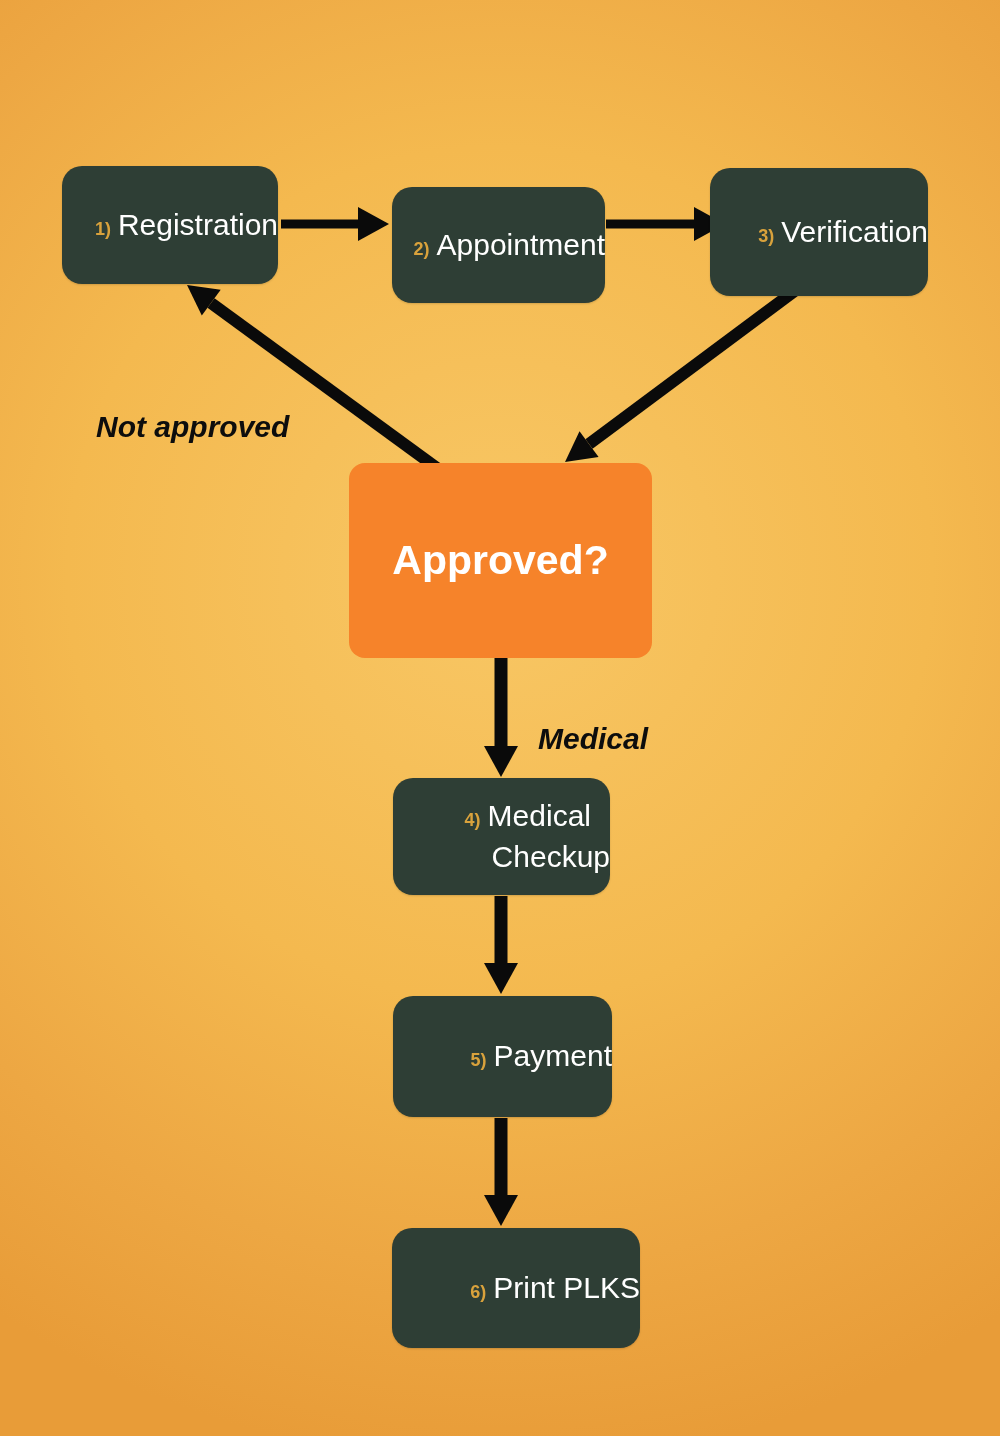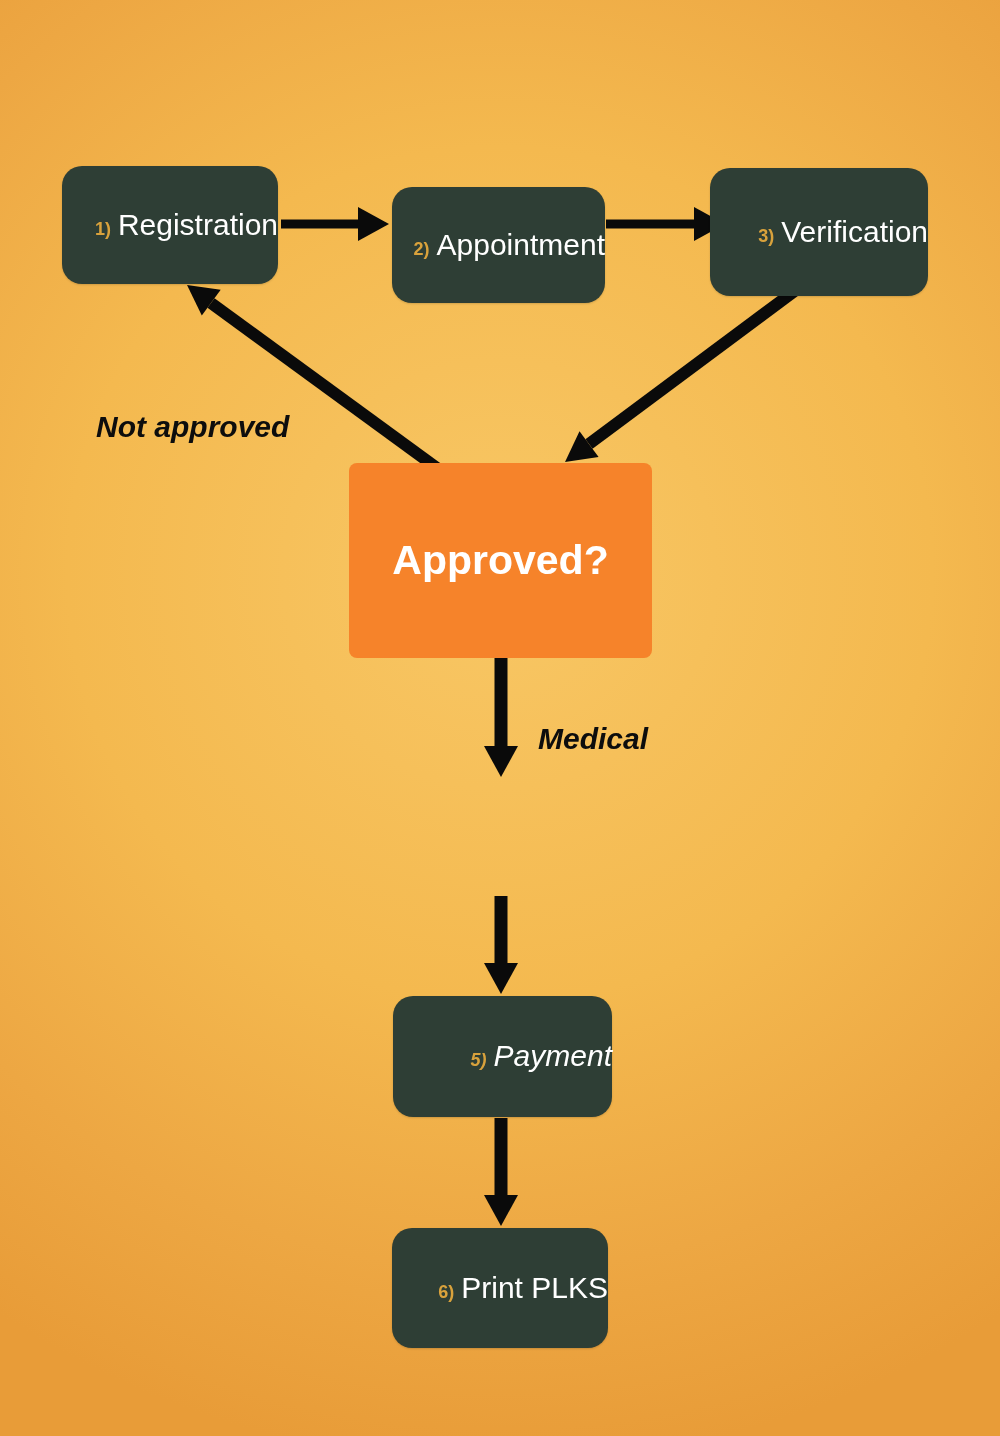--- a/index.html
+++ b/index.html
@@ -20,21 +20,21 @@
     background:#2e3e35;border-radius:20px;
     display:flex;align-items:center;justify-content:flex-end;
     color:#ffffff;
     box-shadow:0 1px 2px rgba(0,0,0,0.15);
   }
   .node .line{font-size:30px;font-weight:500;line-height:1.35;}
   .node .num{font-size:18px;font-weight:600;color:#d9a23c;margin-right:7px;}
   .node .line2{display:block;padding-left:27px;}
   .decision{
     position:absolute;z-index:2;
-    background:#f6832a;border-radius:8px;
+    background:#f6832a;border-radius:16px;
     display:flex;align-items:center;justify-content:center;
     color:#ffffff;font-size:41px;font-weight:800;
   }
   .edge-label{
     position:absolute;z-index:2;
     font-size:30px;font-weight:700;font-style:italic;color:#0d0d0d;margin-top:22px;
   }
   .brand{
     position:absolute;right:33px;bottom:21px;z-index:2;
     font-size:42px;font-weight:800;color:#ffffff;letter-spacing:-0.5px;
@@ -87,28 +87,34 @@
   <div class="node" style="left:710px;top:168px;width:218px;height:128px;">
     <div class="line">
       <span class="num">3)</span><span>Verification</span>
     </div>
   </div>
 
   <div class="decision" style="left:349px;top:463px;width:303px;height:195px;">
     <span>Approved?</span>
   </div>
 
+  <div class="node" style="left:393px;top:778px;width:217px;height:117px;">
+    <div class="line" style="text-align:left;">
+      <span class="num">4)</span><span>Medical</span>
+      <span class="line2">Checkup</span>
+    </div>
+  </div>
 
-  <div class="node" style="left:393px;top:996px;width:219px;height:121px;font-style:italic;">
+  <div class="node" style="left:393px;top:996px;width:219px;height:121px;">
     <div class="line">
       <span class="num">5)</span><span>Payment</span>
     </div>
   </div>
 
-  <div class="node" style="left:392px;top:1228px;width:216px;height:120px;">
+  <div class="node" style="left:392px;top:1228px;width:248px;height:120px;">
     <div class="line">
       <span class="num">6)</span><span>Print PLKS</span>
     </div>
   </div>
 
   <div class="edge-label" style="left:96px;top:388px;">Not approved</div>
   <div class="edge-label" style="left:538px;top:700px;">Medical</div>
 
 
 </div>

